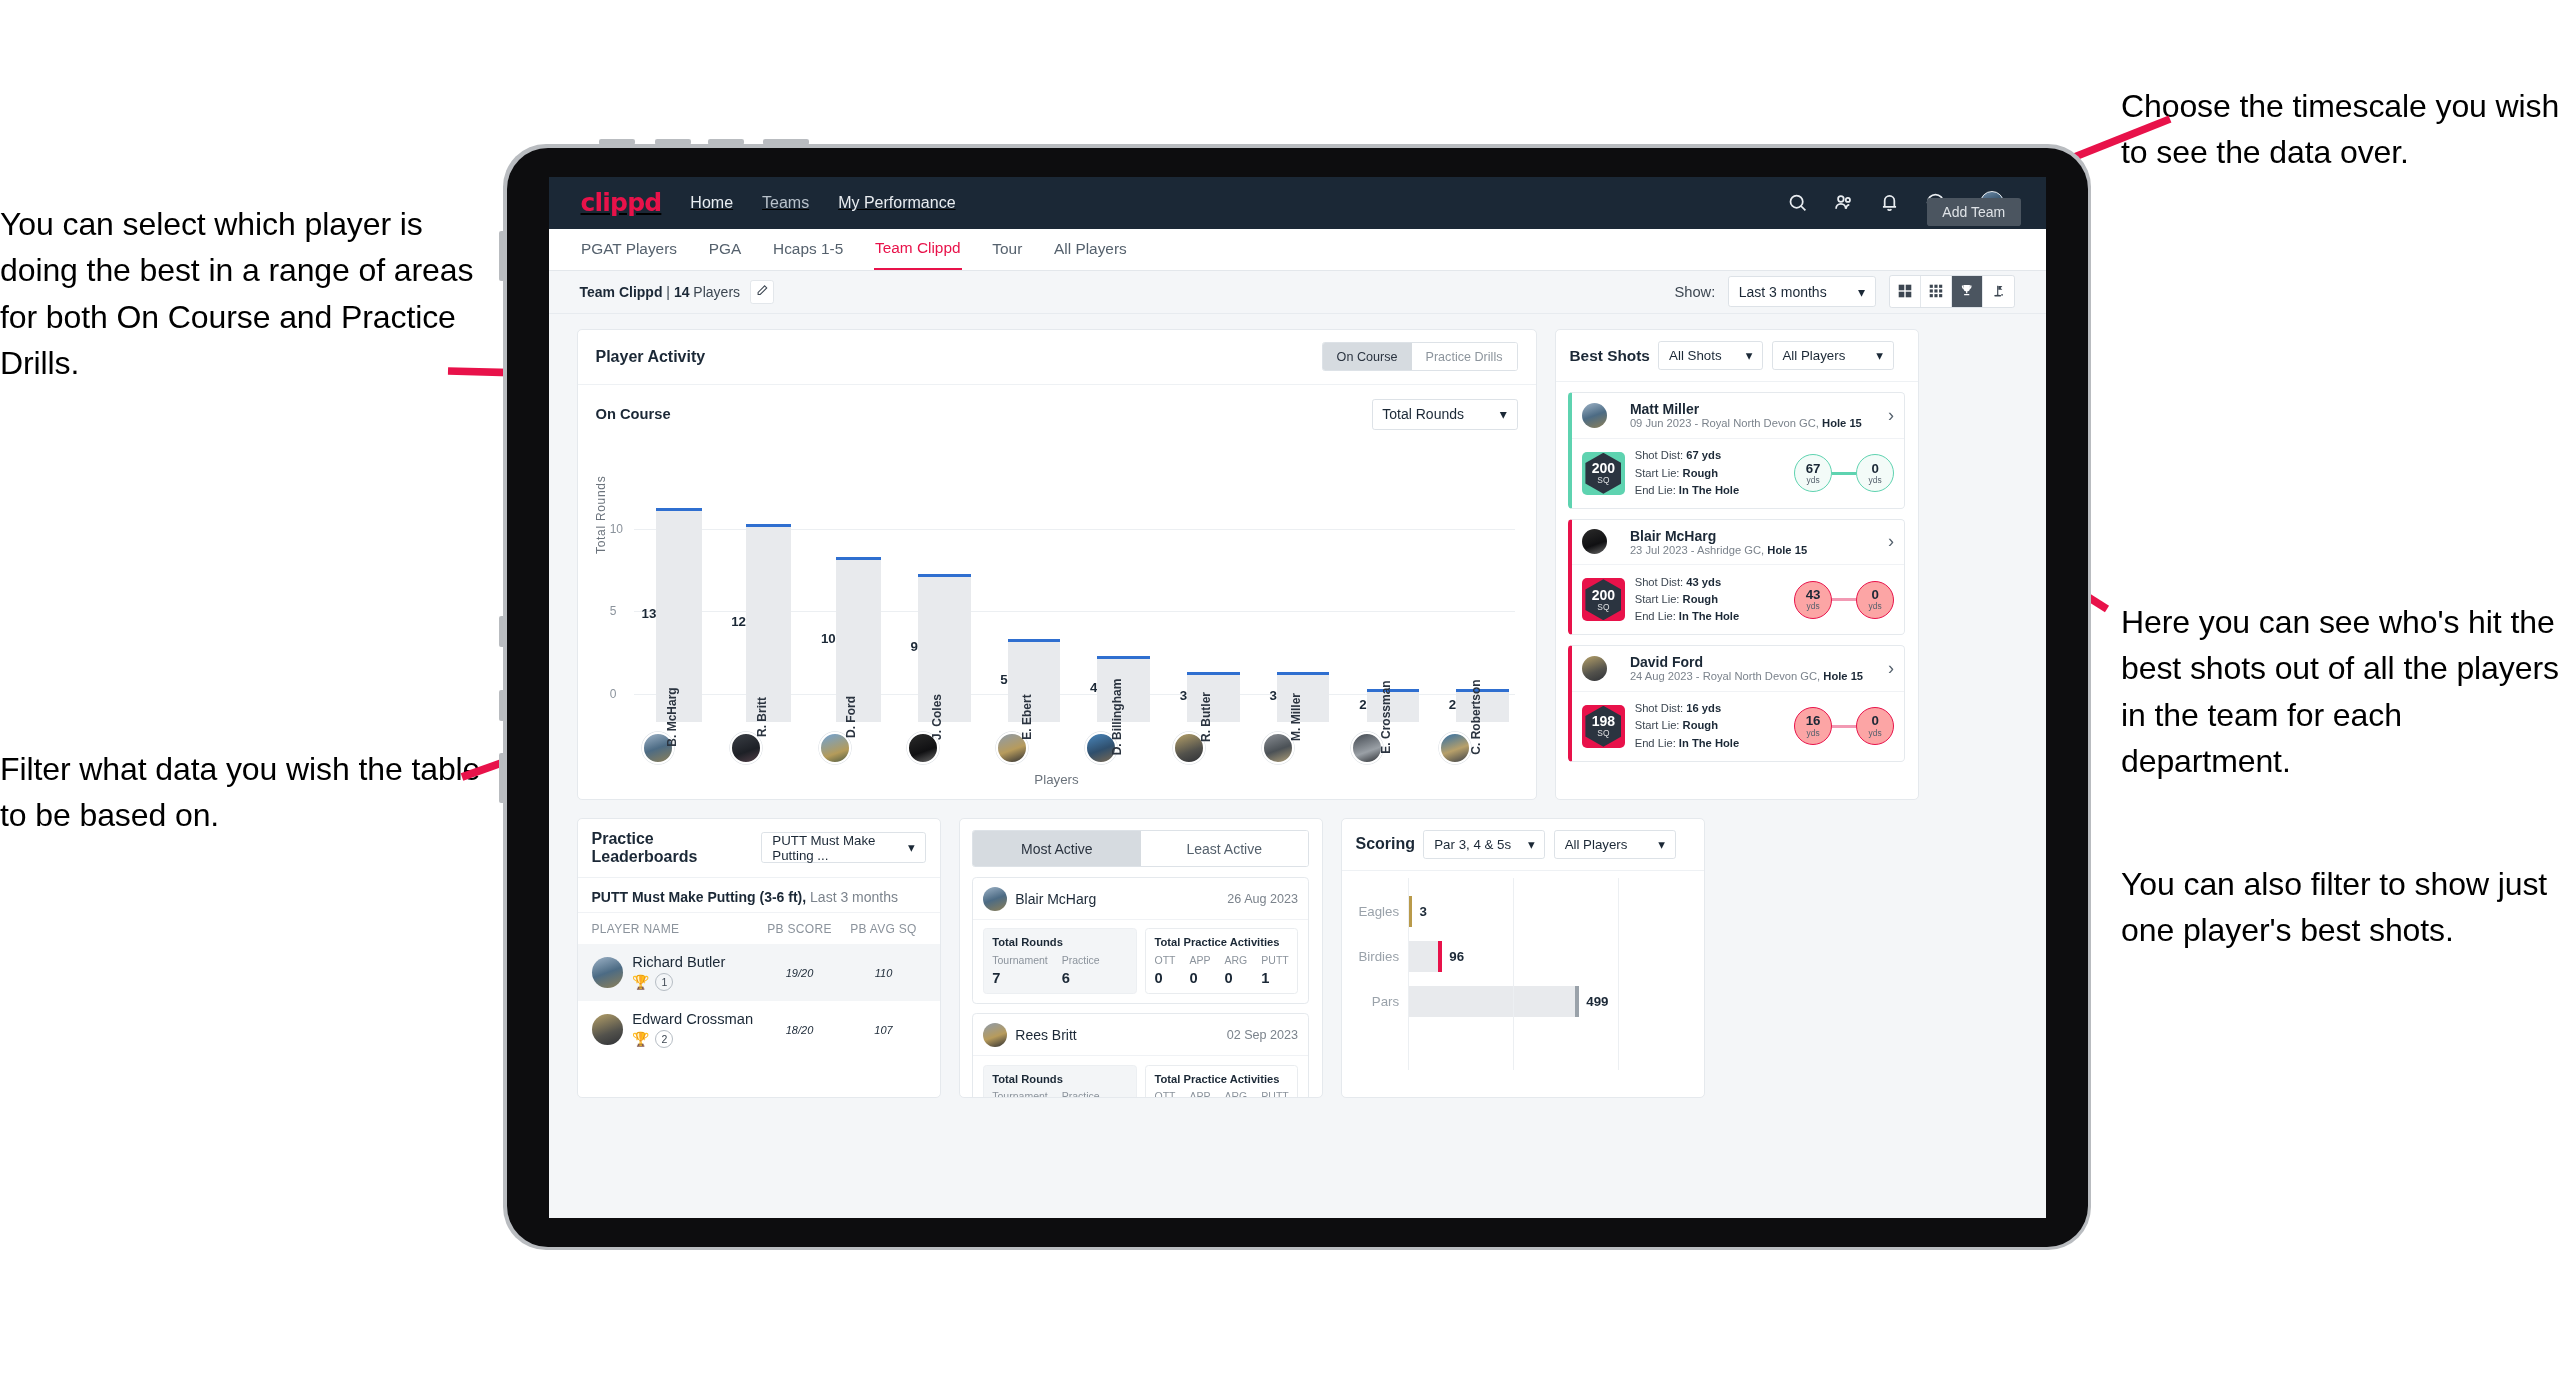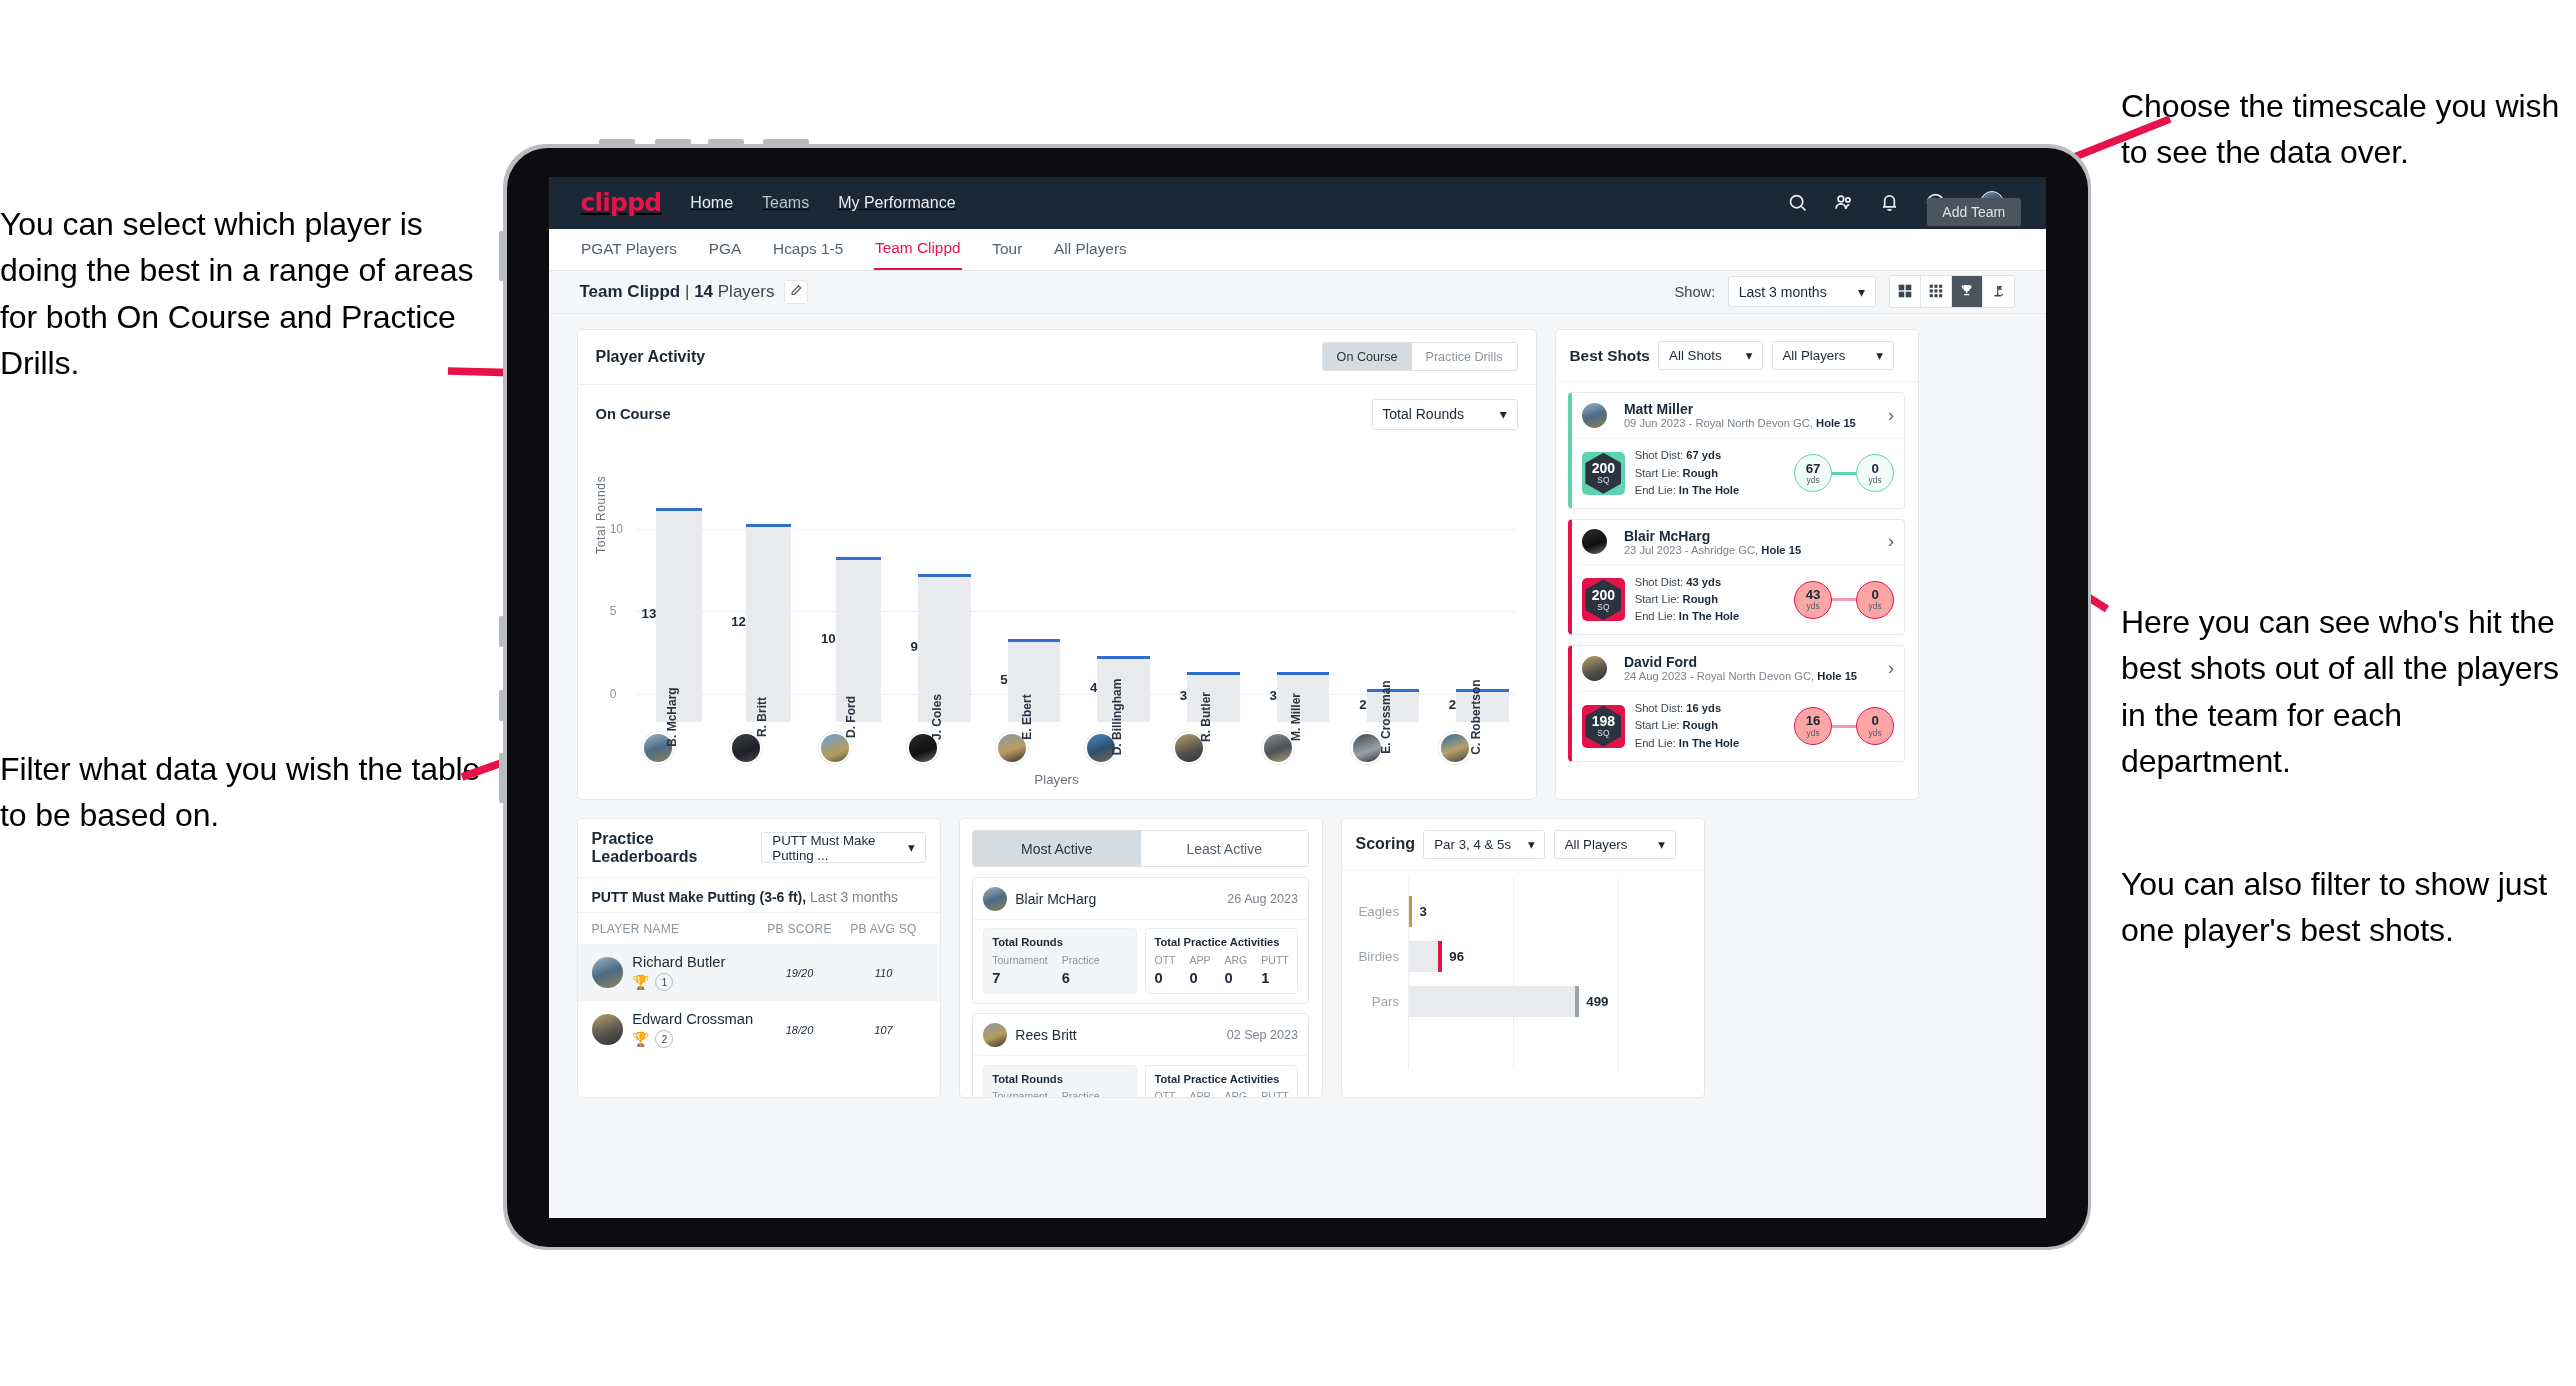--- a/index.html
+++ b/index.html
@@ -97,21 +97,21 @@
     background:#4b5560; color:#dfe3e7;
     font-size:14px; padding:6.3px 15.4px; border-radius:2.8px;
   }
 
   
   #subhead {
     height: 43px; background:#f4f6f8;
     display:flex; align-items:center; padding: 0 31px;
     border-bottom:0.7px solid #e7ebef;
   }
-  #teamlabel { font-size:17px; color:#3c4651; }
+  #teamlabel { font-size:14px; color:#3c4651; }
   #teamlabel b { color:#1b2836; }
   #pencil-btn {
     margin-left:9.8px; width:24px; height:24px; background:#fff;
     border:0.7px solid #e3e7eb; border-radius:2.8px;
     display:flex; align-items:center; justify-content:center;
   }
   #subhead-right { margin-left:auto; display:flex; align-items:center; gap:12.6px; }
   #showlabel { font-size:14.7px; color:#3c4651; }
   .sel {
     background:#fff; border:0.7px solid #dde2e7; border-radius:2.8px;
@@ -170,21 +170,21 @@
   #bs-card { width: 364px; }
   #bs-head { display:flex; align-items:center; gap:8.4px; padding: 11.2px 14px; border-bottom:0.7px solid #eef1f4; }
   #bs-head .card-title { font-size:15.4px; }
   .sel-sm { height:29px; font-size:13.3px; }
   .shot {
     margin: 9.8px 12.6px; border:0.7px solid #e5e9ed; border-radius:4.2px;
     border-left-width:4.2px; background:#fff;
   }
   .shot.teal { border-left-color:#5ed3b0; }
   .shot.pink { border-left-color:#e8124a; }
-  .shot-top { display:flex; align-items:center; gap:17px; padding: 8.4px 9.8px; border-bottom:0.7px solid #f0f2f5; }
+  .shot-top { display:flex; align-items:center; gap:23px; padding: 8.4px 9.8px; border-bottom:0.7px solid #f0f2f5; }
   .shot-av { width:25px; height:25px; border-radius:50%; flex:none; }
   .shot-name { font-size:14px; font-weight:700; color:#1b2836; }
   .shot-meta { font-size:11.2px; color:#7b838c; }
   .shot-meta b { color:#1b2836; }
   .chev { margin-left:auto; font-size:18px; color:#55616d; }
   .shot-body { display:flex; align-items:center; gap:9.8px; padding: 8.4px 9.8px; }
   .sqbox {
     width:43px; height:43px; border-radius:5px; flex:none;
     display:flex; align-items:center; justify-content:center;
   }

